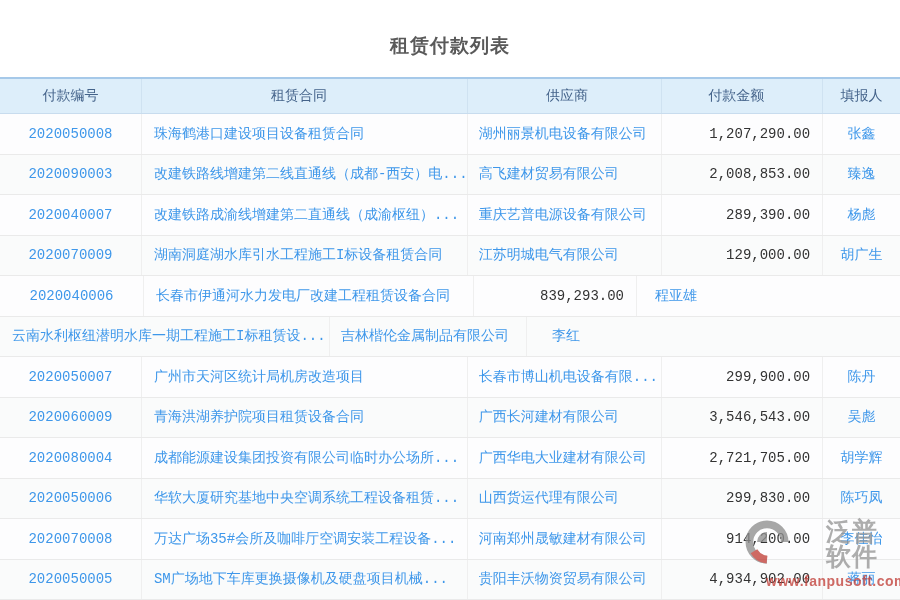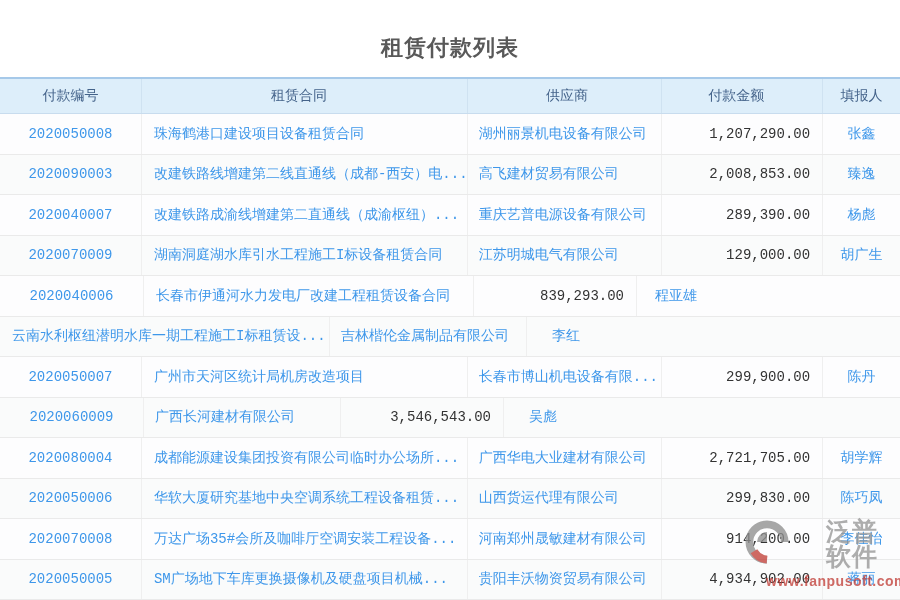--- a/index.html
+++ b/index.html
@@ -2,21 +2,21 @@
 <html><head>
 <meta charset="utf-8">
 <style>
   * { margin: 0; padding: 0; box-sizing: border-box; }
   html, body { width: 900px; height: 600px; overflow: hidden; background: #ffffff; }
   body { font-family: "Liberation Sans", "DejaVu Sans", sans-serif; position: relative; }
 
   .page-title {
     padding-top: 33px;
     text-align: center;
-    font-size: 22px;
+    font-size: 19px;
     font-weight: bold;
     color: #595959;
     letter-spacing: 1px;
     height: 77px;
   }
 
   .grid {
     position: absolute;
     top: 77px; left: 0;
     width: 900px;
@@ -155,20 +155,21 @@
   <div class="row">
     <div class="cell col-no blue link">2020050007</div>
     <div class="cell col-contract blue link">广州市天河区统计局机房改造项目</div>
     <div class="cell col-supplier blue">长春市博山机电设备有限...</div>
     <div class="cell col-amount dark">299,900.00</div>
     <div class="cell col-filler blue">陈丹</div>
   </div>
 
   <div class="row">
     <div class="cell col-no blue link">2020060009</div>
+    <div class="cell col-contract blue link">青海洪湖养护院项目租赁设备合同</div>
     <div class="cell col-supplier blue">广西长河建材有限公司</div>
     <div class="cell col-amount dark">3,546,543.00</div>
     <div class="cell col-filler blue">吴彪</div>
   </div>
 
   <div class="row">
     <div class="cell col-no blue link">2020080004</div>
     <div class="cell col-contract blue link">成都能源建设集团投资有限公司临时办公场所...</div>
     <div class="cell col-supplier blue">广西华电大业建材有限公司</div>
     <div class="cell col-amount dark">2,721,705.00</div>

